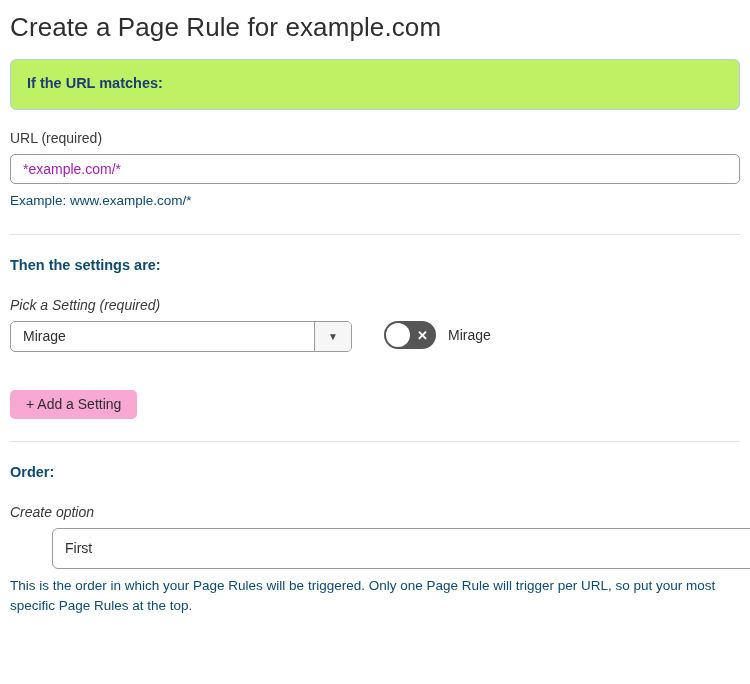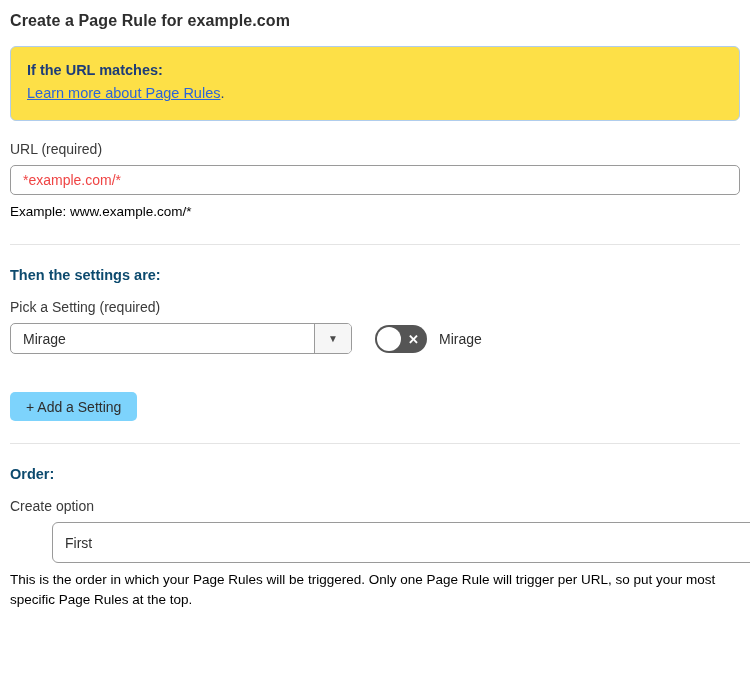--- a/index.html
+++ b/index.html
@@ -8,30 +8,30 @@
     width: 750px;
     height: 684px;
     font-family: "Liberation Sans", sans-serif;
     color: #2f2f2f;
     position: relative;
     overflow: hidden;
   }
   .container { padding: 10px 10px 0 10px; }
 
   .page-title {
-    font-size: 16px;
-    font-weight: bold;
+    font-size: 26px;
+    font-weight: normal;
     color: #2e2e2e;
     margin: 2px 0 16px 0;
     letter-spacing: 0.1px;
   }
 
   
   .info-box {
-    background: #fde047;
+    background: #bef264;
     border: 1px solid #b0cdec;
     border-radius: 6px;
     padding: 12px 16px 14px 16px;
     color: #23417c;
     font-size: 14.5px;
     line-height: 1.62;
     margin-bottom: 20px;
   }
   .info-box .info-heading {
     font-weight: bold;
@@ -45,55 +45,55 @@
   }
 
   
   .field-label {
     font-size: 14px;
     color: #3a3a3a;
     margin-bottom: 8px;
   }
   .helper-text {
     font-size: 13.5px;
-    color: #000000;
+    color: #0c4a6e;
     margin-top: 7px;
     line-height: 1.5;
   }
 
   .text-input {
     width: 100%;
     height: 30px;
     border: 1px solid #9a9a9a;
     border-radius: 5px;
     padding: 0 12px;
     font-size: 14px;
     font-family: "Liberation Sans", sans-serif;
-    color: #ef4444;
+    color: #a21caf;
     background: #ffffff;
     outline: none;
   }
 
   .divider {
     border: none;
     border-top: 1px solid #e4e4e4;
     margin: 22px 0 0 0;
   }
 
   .section-heading {
     font-size: 14.5px;
     font-weight: bold;
     color: #0c4a6e;
   }
 
   
   .setting-row {
     display: flex;
-    align-items: center;
-    gap: 23px;
+    align-items: flex-start;
+    gap: 32px;
   }
   .select-box {
     width: 342px;
     height: 31px;
     border: 1px solid #9a9a9a;
     border-radius: 5px;
     background: #ffffff;
     display: flex;
     align-items: stretch;
     overflow: hidden;
@@ -160,21 +160,21 @@
 
   .btn {
     border: none;
     border-radius: 5px;
     font-family: "Liberation Sans", sans-serif;
     font-size: 14px;
     cursor: pointer;
     padding: 0 16px;
     height: 30px;
     color: #2e2e2e;
-    background: #7dd3fc;
+    background: #f9a8d4;
   }
   .btn-add { margin-top: 38px; height: 29px; }
 
   
   .select-full {
     width: 100%;
     height: 41px;
     border: 1px solid #9a9a9a;
     border-radius: 6px;
     background: #ffffff;
@@ -187,32 +187,31 @@
     cursor: pointer;
     margin-left: 42px;
   }
   .select-full .plain-arrow {
     font-size: 10px;
     color: #3a3a3a;
   }
 
   
   .mt-22 { margin-top: 22px; }
-  .mt-24 { margin-top: 16px; }
+  .mt-24 { margin-top: 24px; font-style: italic; }
 </style>
 </head>
 <body>
 
 <div class="container">
 
   <h1 class="page-title">Create a Page Rule for example.com</h1>
 
   <div class="info-box">
     <div class="info-heading">If the URL matches:</div>
-    <div><a class="info-link">Learn more about Page Rules</a><span>.</span></div>
   </div>
 
   <div class="field-label">URL (required)</div>
   <input class="text-input" type="text" value="*example.com/*" style="">
   <div class="helper-text">Example: www.example.com/*</div>
 
   <hr class="divider">
 
   <div class="section-heading mt-22">Then the settings are:</div>
 

